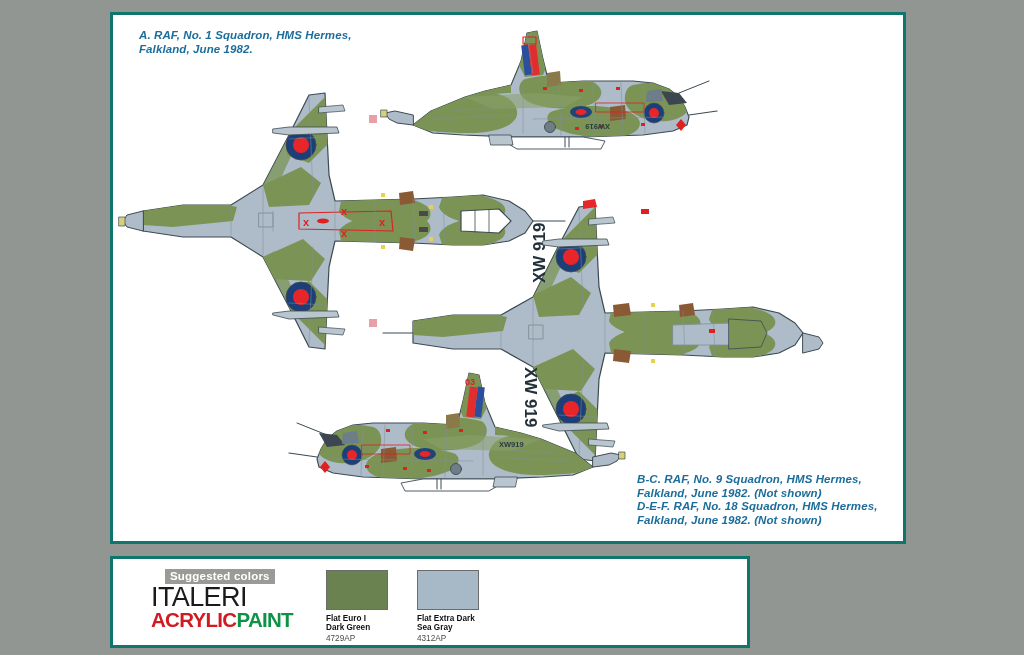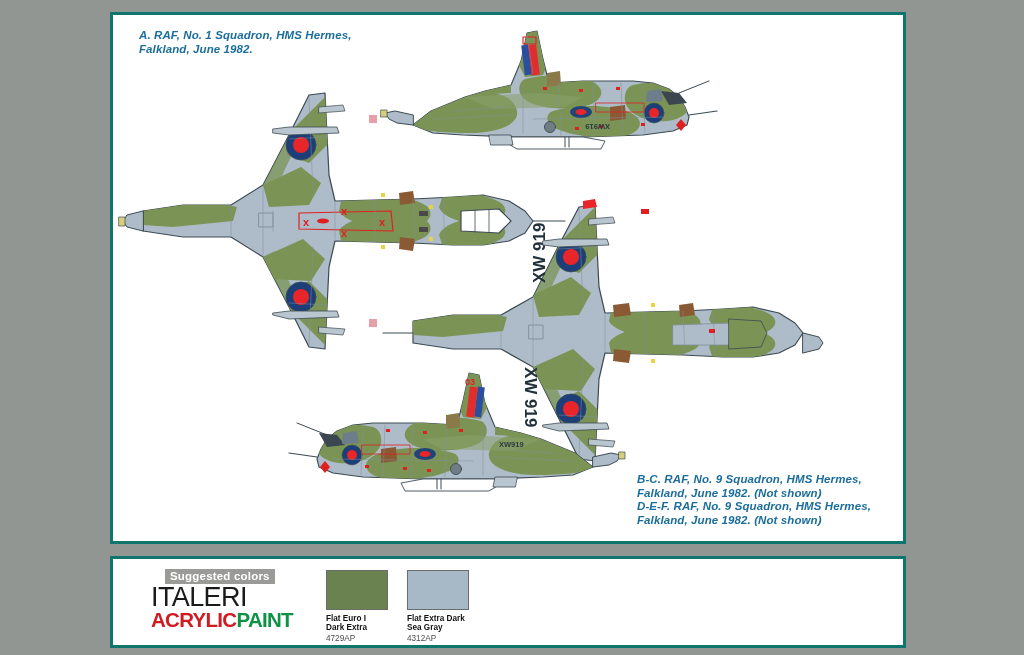--- a/index.html
+++ b/index.html
@@ -13,21 +13,21 @@
   .page{position:absolute;inset:0;}
 
   
   .panel{
     position:absolute;
     background:#ffffff;
     border:3px solid #0f766e;
     box-sizing:border-box;
   }
   #main-panel{left:110px;top:12px;width:796px;height:532px;}
-  #legend-panel{left:110px;top:556px;width:796px;height:92px;}
+  #legend-panel{left:110px;top:556px;width:640px;height:92px;}
 
   
   .caption{
     position:absolute;
     color:#1b6d9b;
     font-style:italic;
     font-weight:bold;
     font-size:11.5px;
     line-height:13.6px;
     letter-spacing:.1px;
@@ -62,21 +62,21 @@
     font-weight:bold;
     font-size:20.5px;
     letter-spacing:-.7px;
     line-height:20px;
   }
   .acrylicpaint .ac{color:#cf1b21;}
   .acrylicpaint .pa{color:#0e9246;text-align:center;}
 
   .swatchgroup{position:absolute;top:11px;}
   #swatch-green-group{left:213px;}
-  #swatch-gray-group{left:294px;}
+  #swatch-gray-group{left:304px;}
   .swatch{
     width:62px;height:40px;
     border:1px solid #6b6b6b;
     box-sizing:border-box;
   }
   .swlabel{
     font-size:8.2px;font-weight:bold;color:#111;
     line-height:9.4px;margin-top:4px;white-space:nowrap;
   }
   .swcode{
@@ -96,21 +96,21 @@
   <div class="panel" id="main-panel">
 
     <div class="caption" id="caption-a">
       <div>A. RAF, No. 1 Squadron, HMS Hermes,</div>
       <div>Falkland, June 1982.</div>
     </div>
 
     <div class="caption" id="caption-bcdef">
       <div>B-C. RAF, No. 9 Squadron, HMS Hermes,</div>
       <div>Falkland, June 1982. (Not shown)</div>
-      <div>D-E-F. RAF, No. 9 Squadron, HMS Hermes,</div>
+      <div>D-E-F. RAF, No. 18 Squadron, HMS Hermes,</div>
       <div>Falkland, June 1982. (Not shown)</div>
     </div>
 
     <div id="artwork">
       <svg width="790" height="526" viewBox="0 0 790 526" xmlns="http://www.w3.org/2000/svg">
         <defs>
           <clipPath id="clipSideA">
             <path d="M300 110 L318 96 L352 82 L372 76 L398 70 L408 46 L414 18 L424 16 L430 44 L436 68 L470 66 L498 66 L520 66 L540 68 L556 74 L566 82 L572 92 L576 102 L574 110 L560 116 L530 120 L470 122 L400 122 L350 120 L320 118 Z"></path>
           </clipPath>
           <clipPath id="clipPlanA">
@@ -429,21 +429,21 @@
 
     <div class="brand">
       <div class="sug">Suggested colors</div>
       <div class="italeri">ITALERI</div>
       <div class="acrylicpaint"><span class="ac">ACRYLIC</span><span class="pa">PAINT</span></div>
     </div>
 
     <div class="swatchgroup" id="swatch-green-group">
       <div class="swatch" style="background:#6a8250"></div>
       <div class="swlabel">Flat Euro I</div>
-      <div class="swlabel" style="margin-top:0">Dark Extra</div>
+      <div class="swlabel" style="margin-top:0">Dark Green</div>
       <div class="swcode">4729AP</div>
     </div>
 
     <div class="swatchgroup" id="swatch-gray-group">
       <div class="swatch" style="background:#a7b8c6"></div>
       <div class="swlabel">Flat Extra Dark</div>
       <div class="swlabel" style="margin-top:0">Sea Gray</div>
       <div class="swcode">4312AP</div>
     </div>
 

